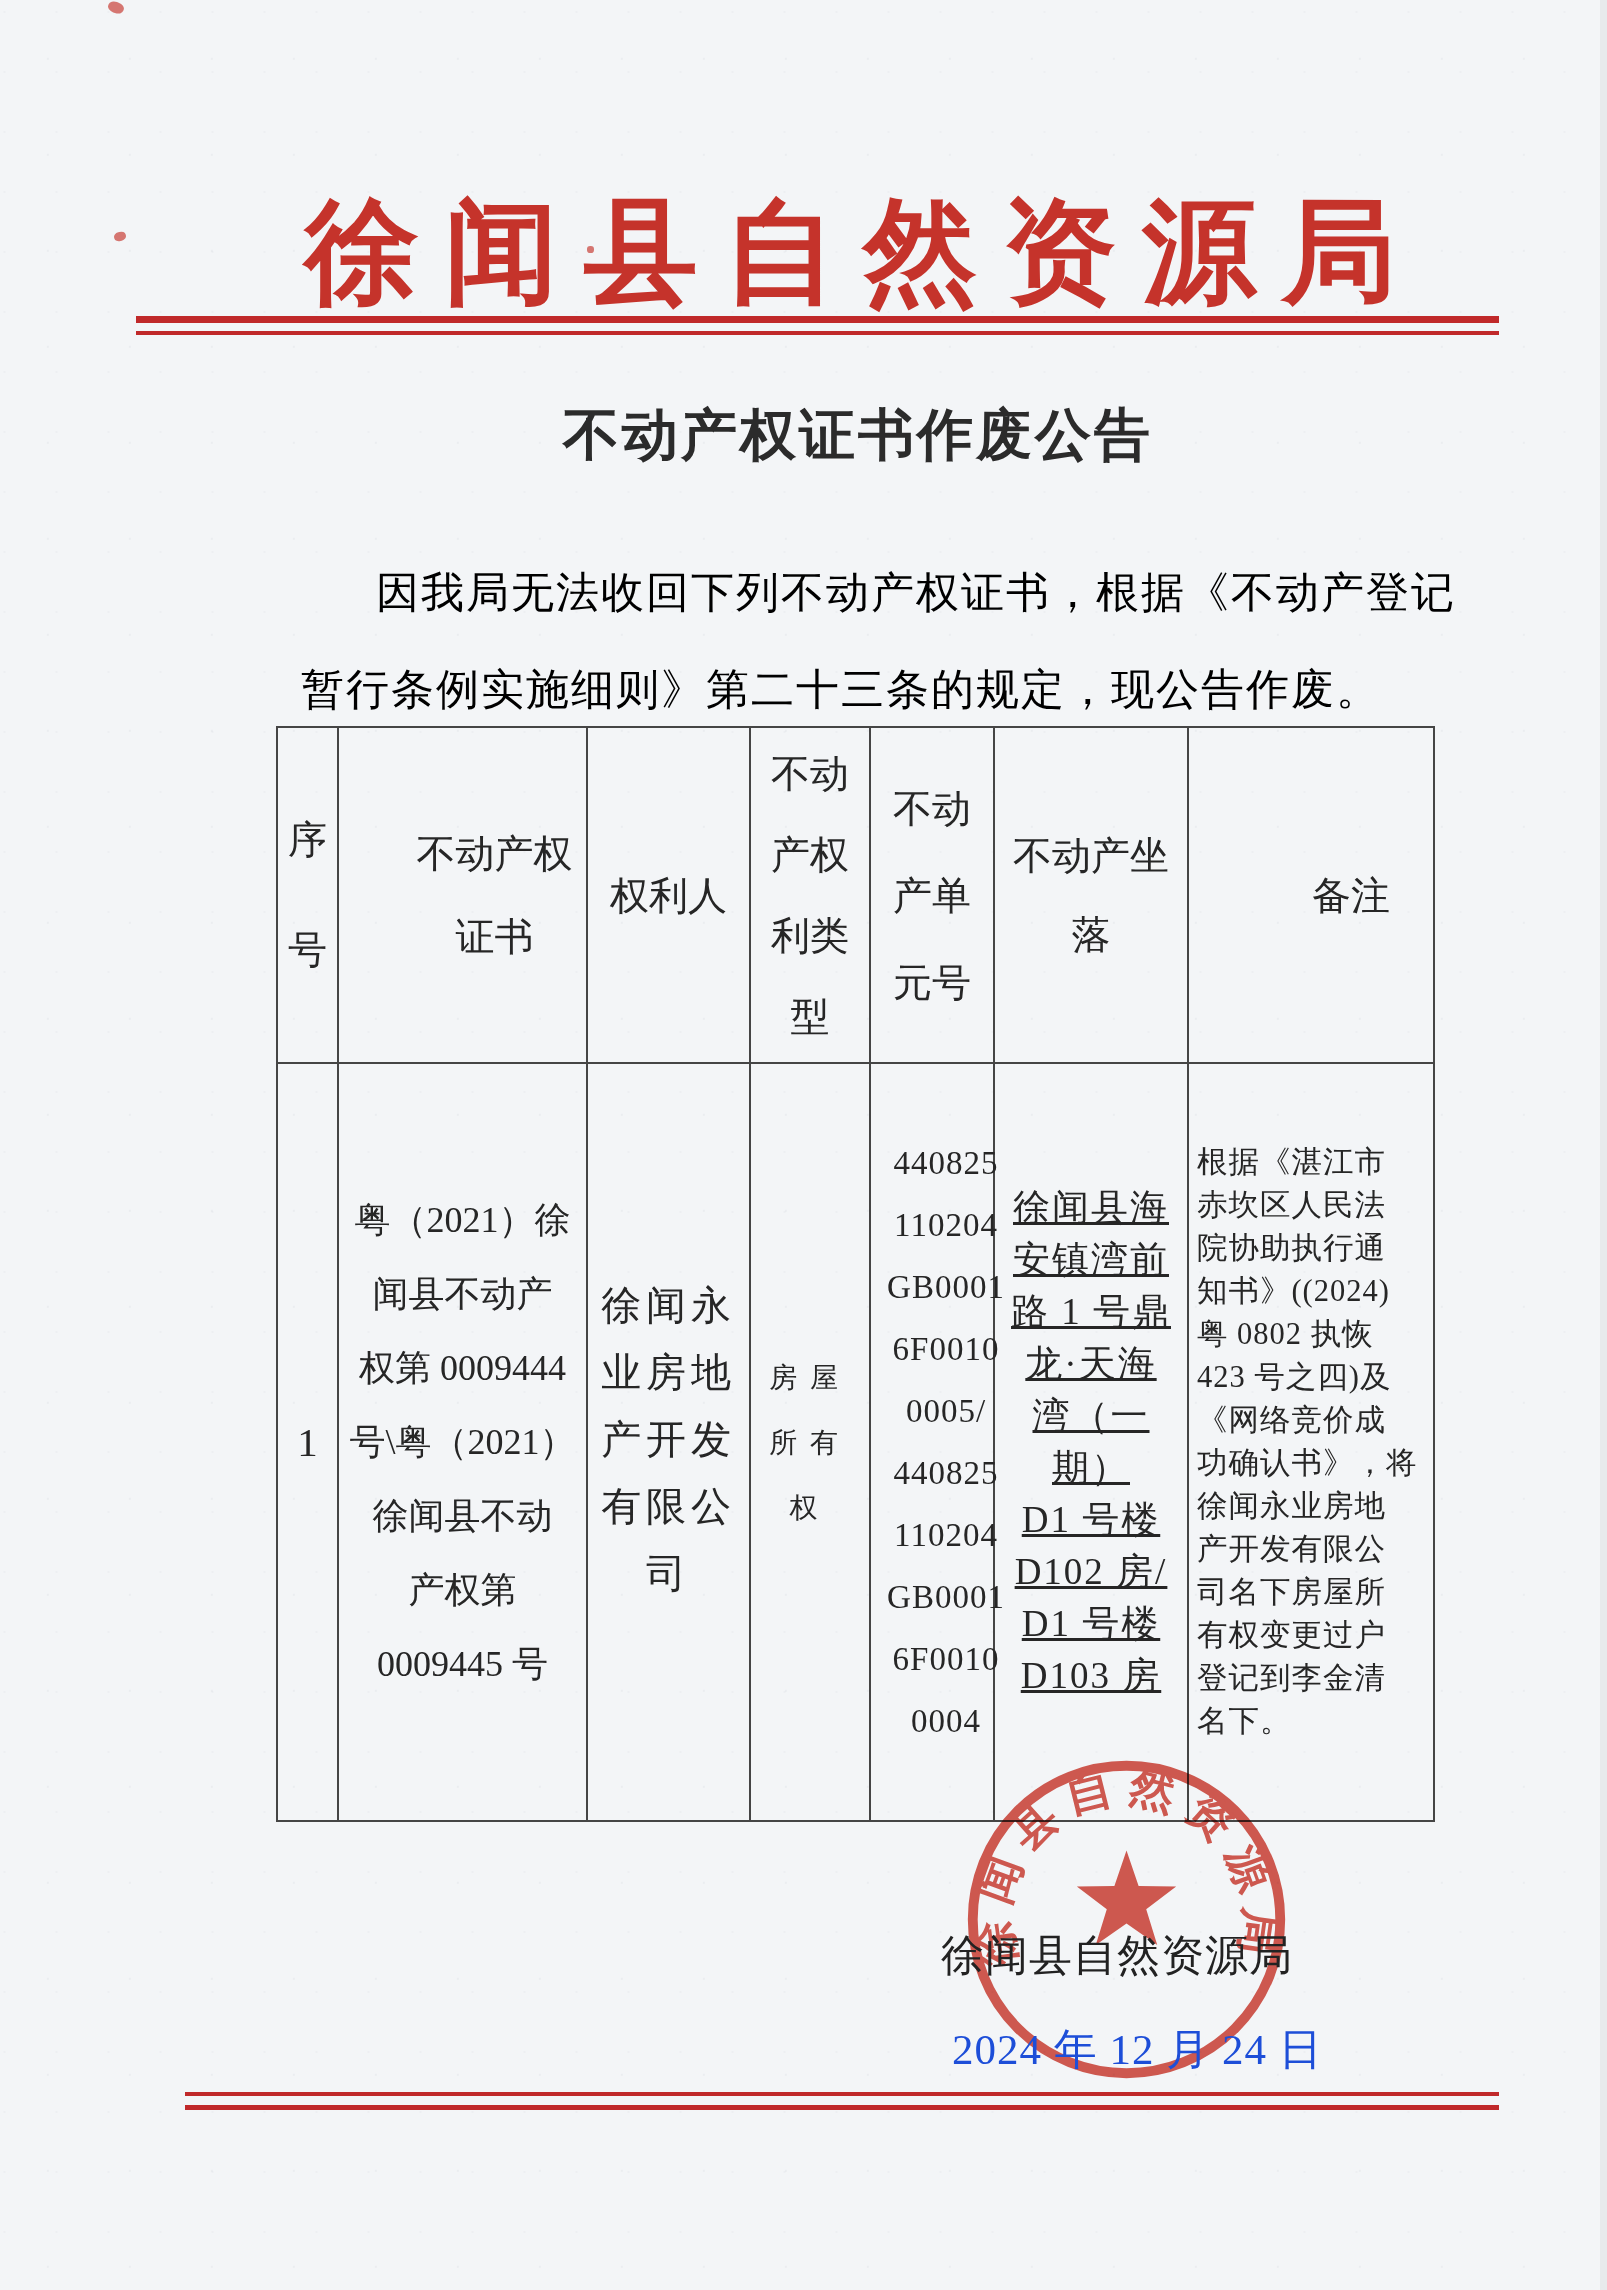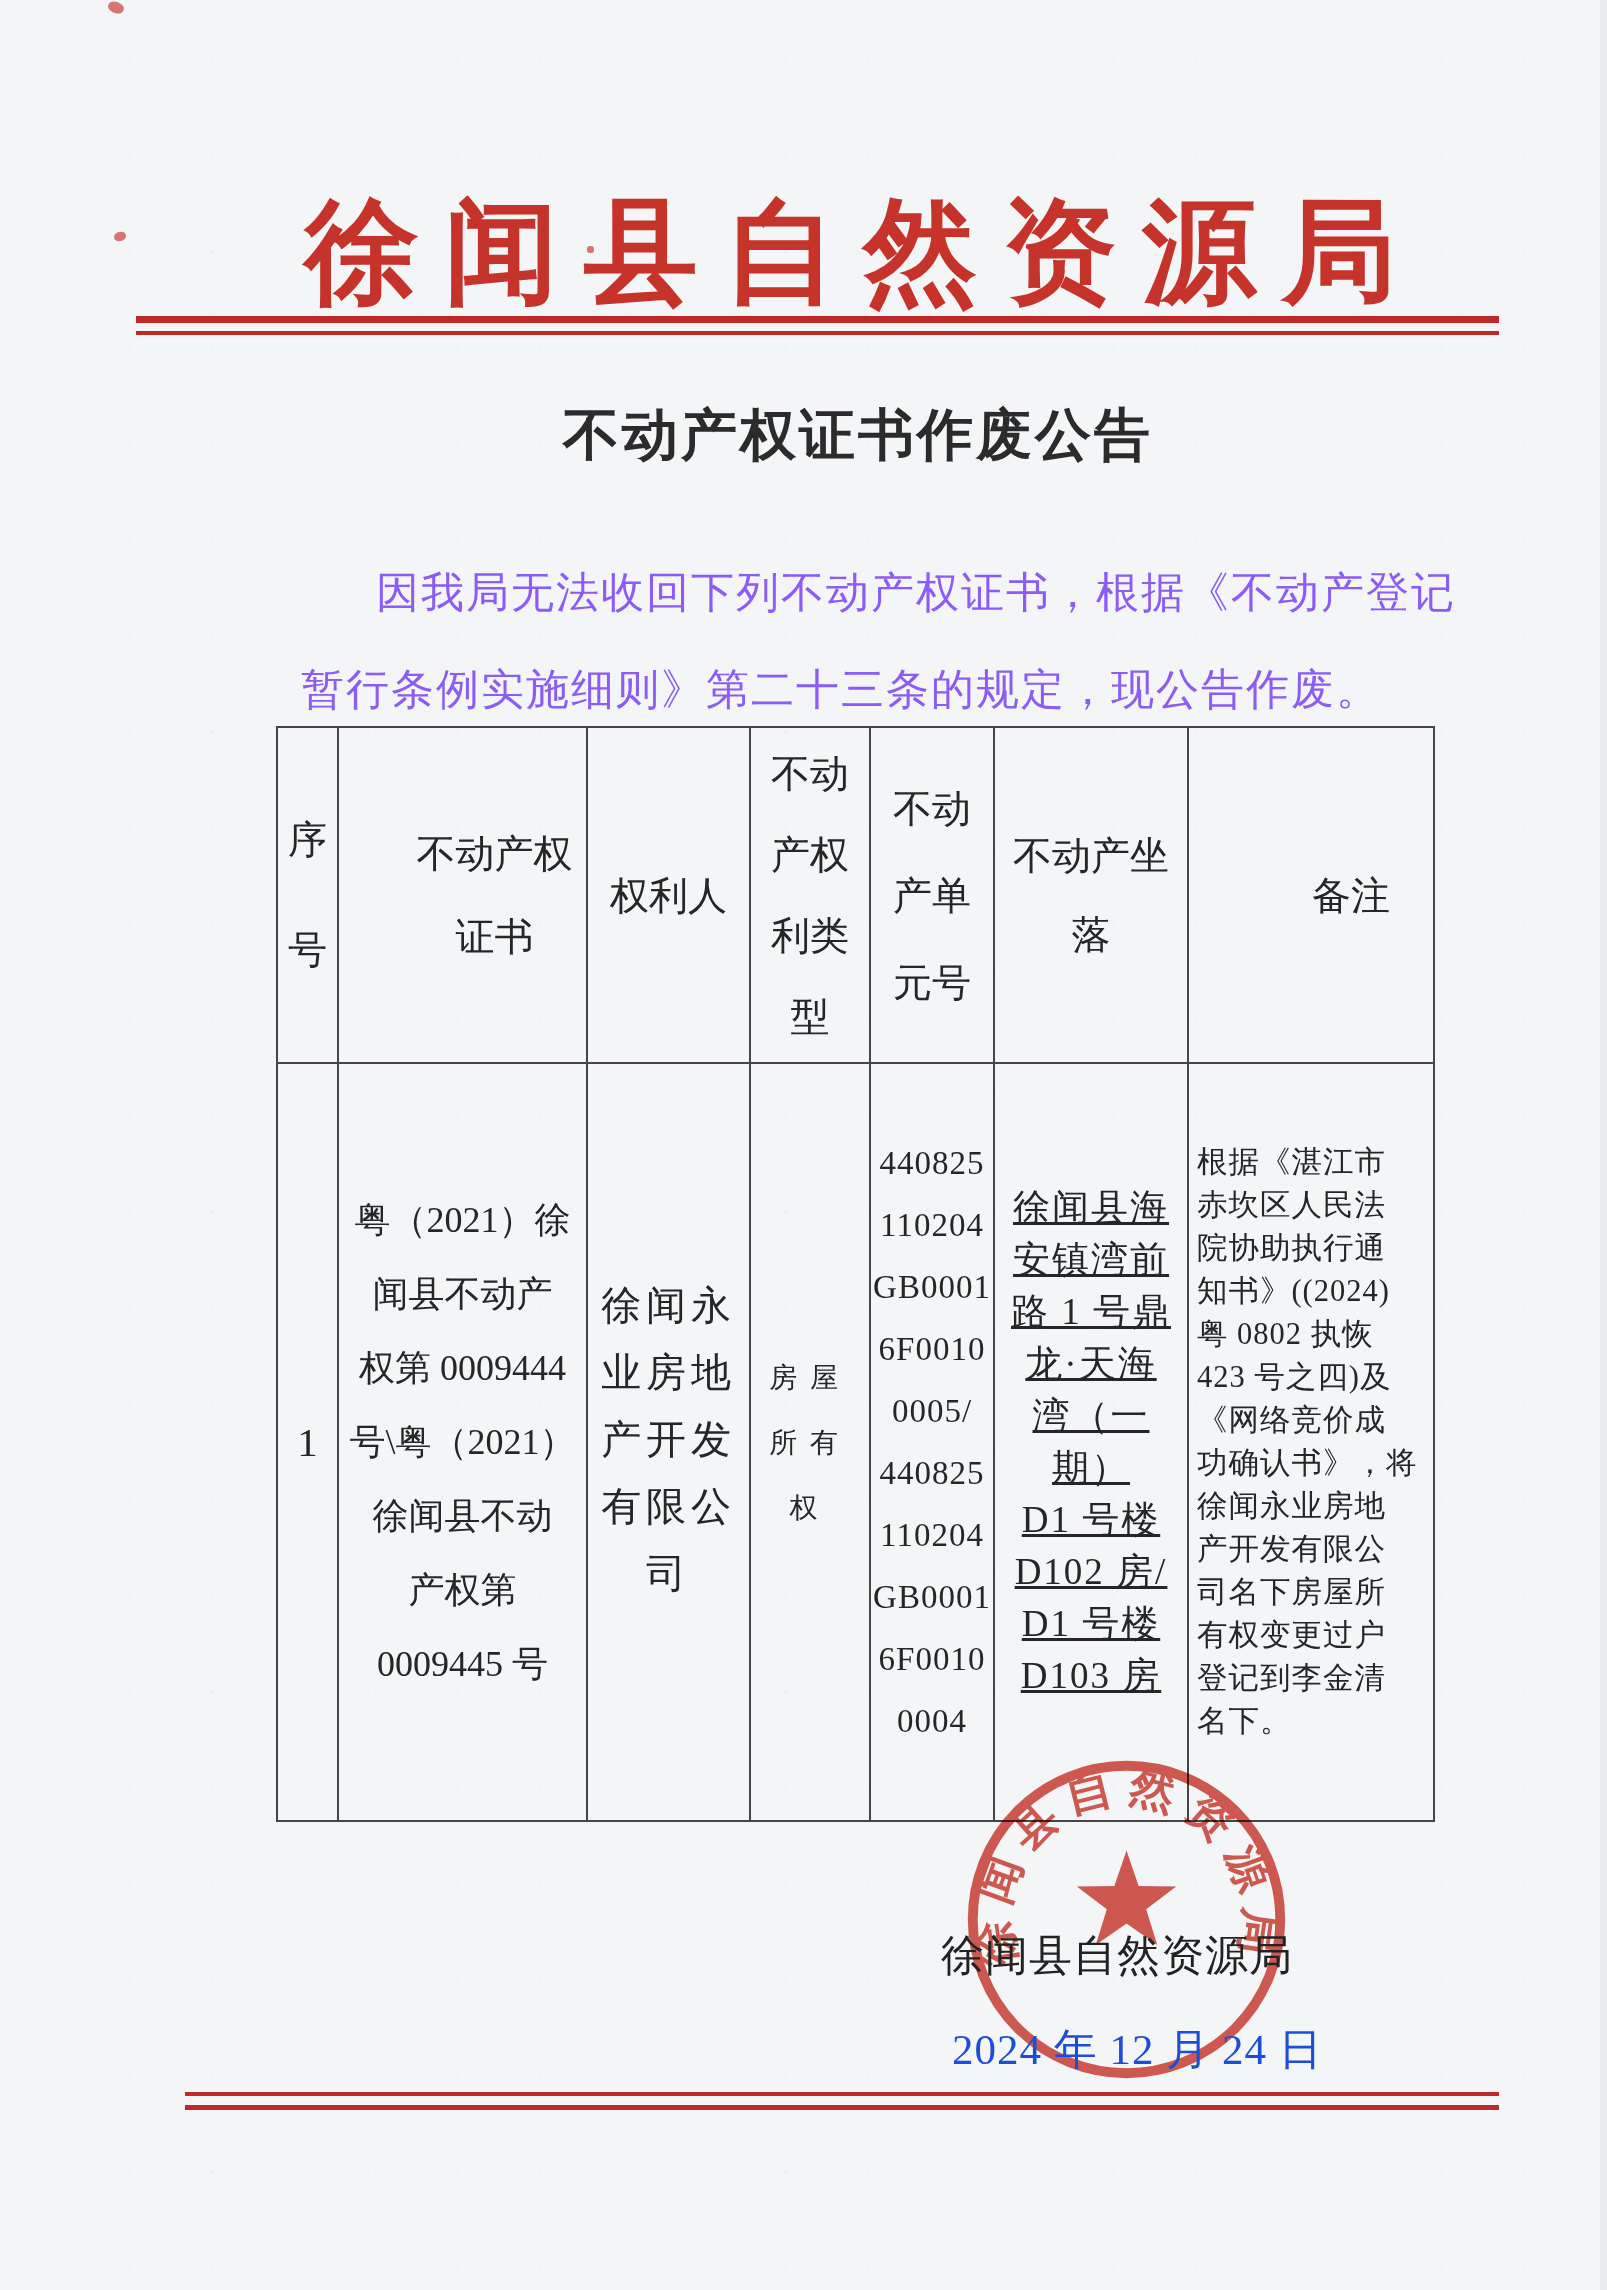--- a/index.html
+++ b/index.html
@@ -33,21 +33,21 @@
   .rule-bot-2 { left:185px; top:2105px; width:1314px; height:4.9px; }
 
   .notice-title {
     position:absolute; top:398px; left:54px; width:1608px;
     text-align:center; font-size:56px; font-weight:bold; letter-spacing:3px;
     font-family:"Liberation Sans","DejaVu Sans",sans-serif; color:#2b2b2b;
   }
 
   .body-text {
     position:absolute; left:301px; top:544px; width:1197px;
-    font-size:43px; line-height:97px; letter-spacing:2px; color:#8b5cf6;
+    font-size:43px; line-height:97px; letter-spacing:2px; color:#000000;
   }
   .body-text .l1 { text-indent:75px; }
 
   table.cert-table {
     position:absolute; left:276px; top:726px;
     width:1157px; height:1096px;
     border-collapse:collapse; table-layout:fixed;
   }
   .cert-table th, .cert-table td {
     border:2px solid #454545; padding:0; vertical-align:middle;
@@ -64,21 +64,21 @@
   .h-quanliren  { line-height:43px; }
   .h-leixing    { line-height:81px; }
   .h-danyuanhao { line-height:87px; }
   .h-zuoluo     { line-height:79px; }
   .h-beizhu     { line-height:43px;padding-left:40px; }
 
   .d-xuhao      { font-size:41px; }
   .d-zhengshu   { font-size:36px; line-height:74px; }
   .d-quanliren  { font-size:40px; line-height:67px; letter-spacing:4.9px;font-family:Liberation Mono, monospace; }
   .d-leixing    { font-size:28px; line-height:65px; letter-spacing:12.8px; }
-  .d-danyuanhao { font-size:33px; line-height:62px; letter-spacing:1px; }
+  .d-danyuanhao { font-size:33px; line-height:62px; letter-spacing:1px;padding-left:14px; }
   .d-zuoluo     { font-size:37px; line-height:52px; letter-spacing:2px;text-decoration:underline; }
   .d-beizhu     { font-size:30.5px; line-height:43px; letter-spacing:1px;
                   text-align:left; padding:0 7.9px; box-sizing:border-box; }
 
   .seal {
     position:absolute; left:957px; top:1750px; width:339px; height:339px;
     mix-blend-mode:multiply; opacity:.92; pointer-events:none;
   }
 
   .signature {

